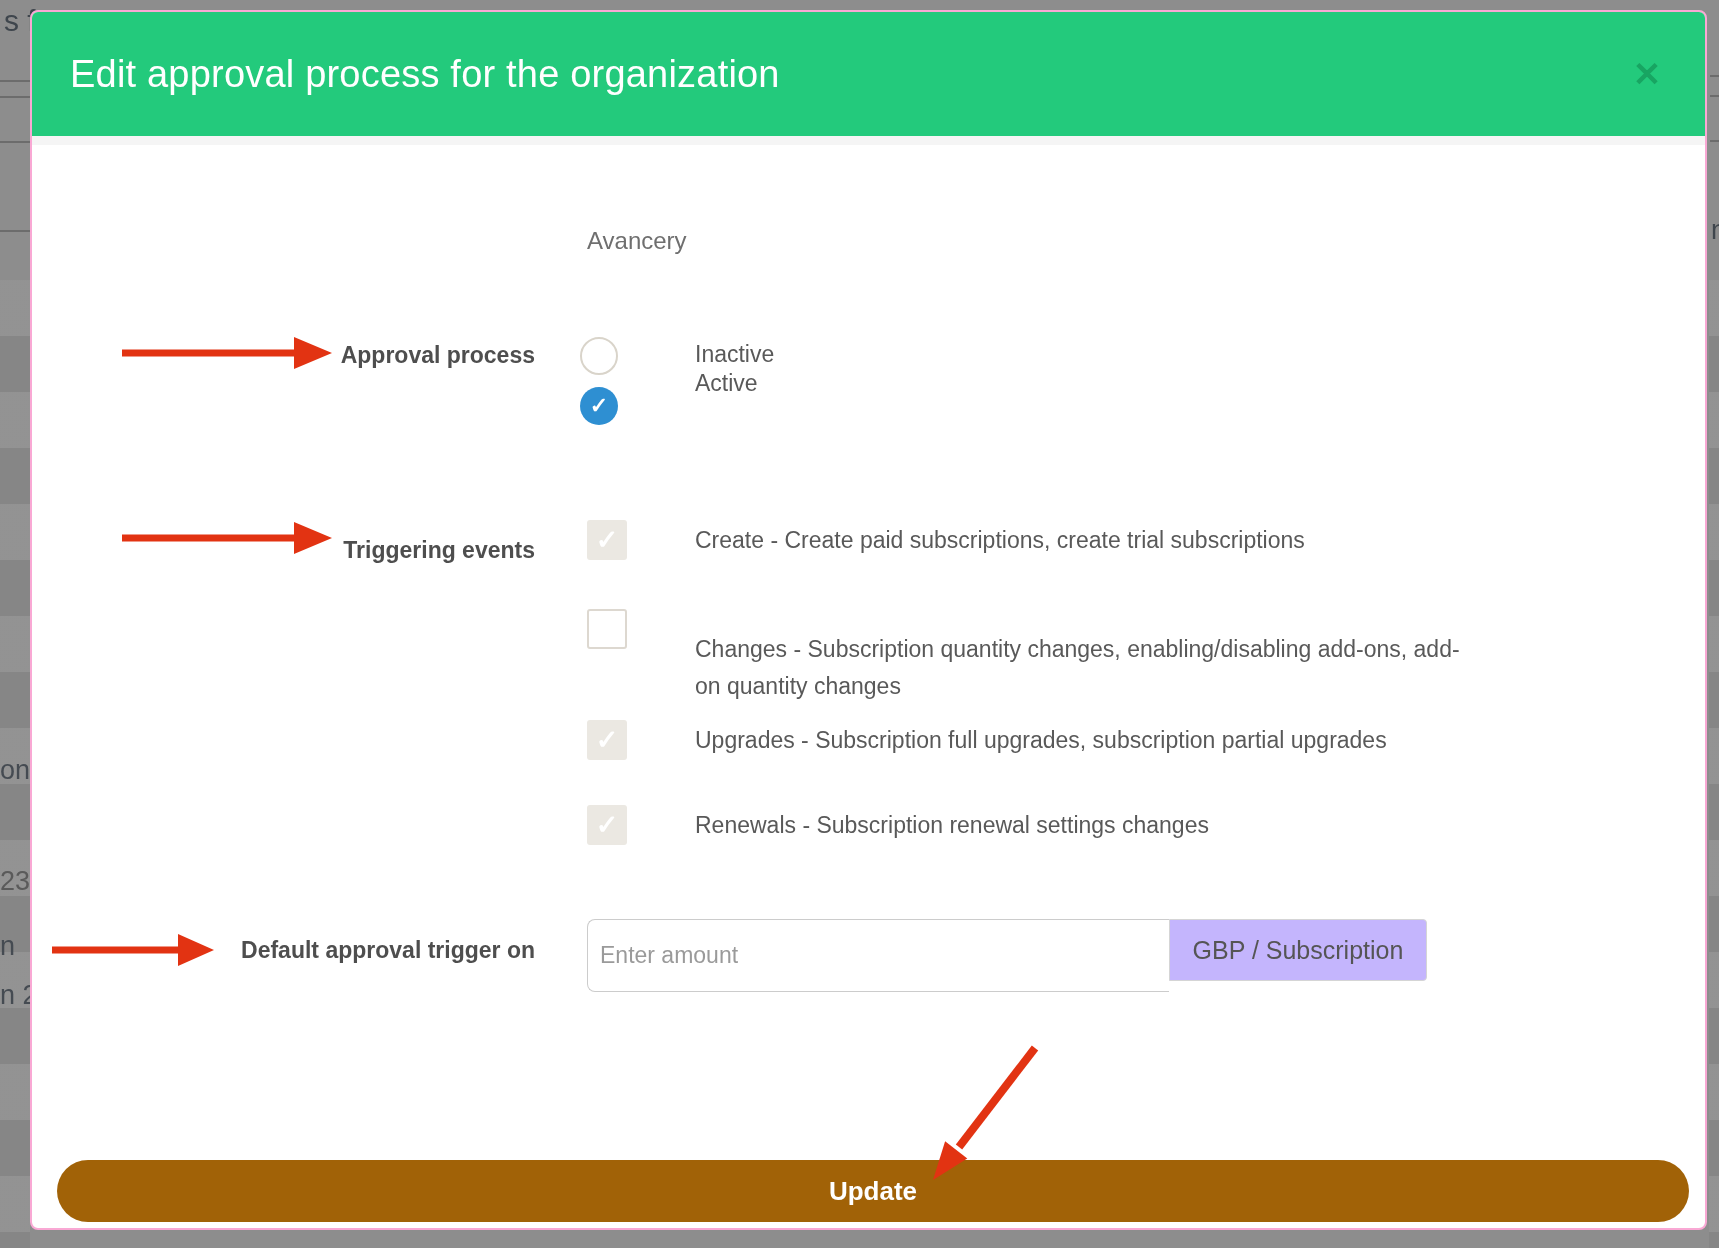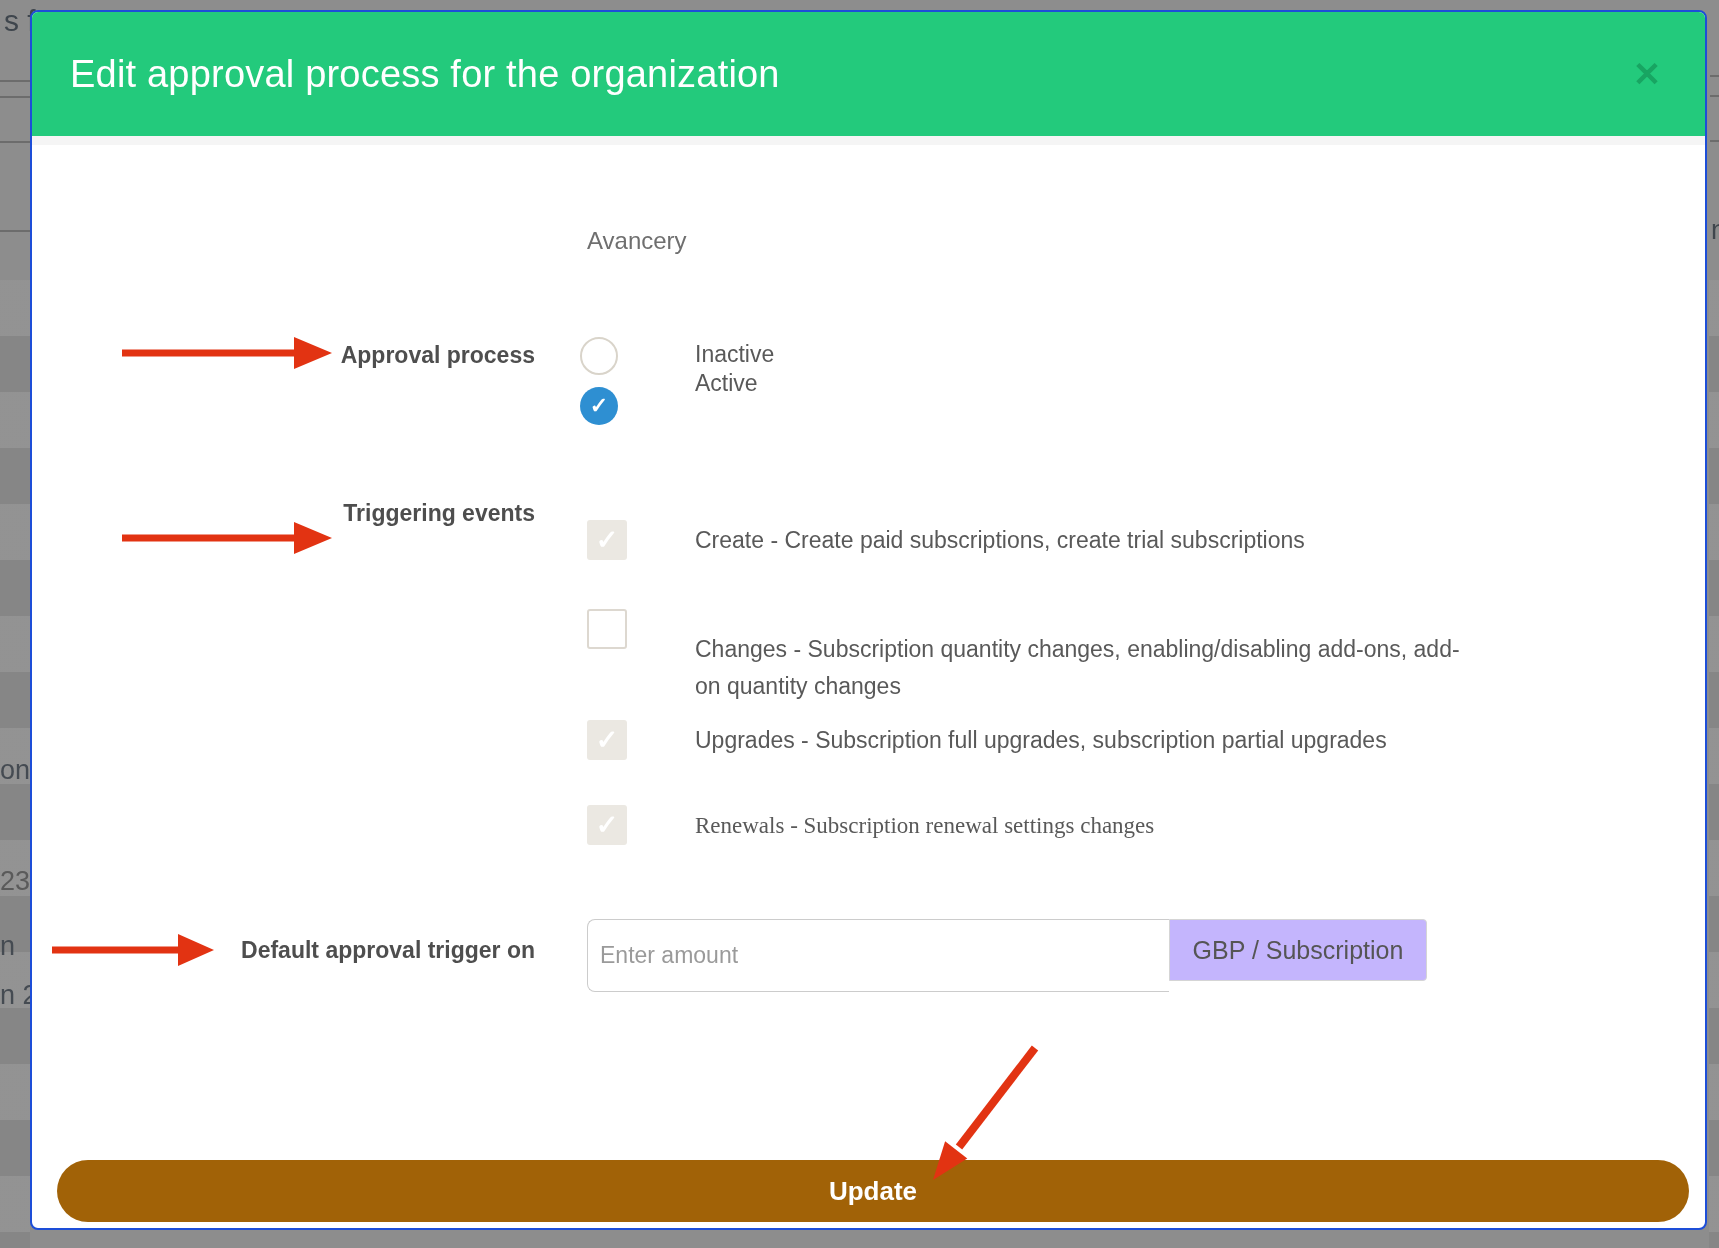--- a/index.html
+++ b/index.html
@@ -8,21 +8,21 @@
 
   
   .bg-frag{position:absolute;color:#3f464d;font-size:27px;white-space:nowrap;}
   .bg-line{position:absolute;height:2px;background:rgba(90,90,90,.65);}
   .bg-stripes{position:absolute;left:0;top:280px;width:30px;height:968px;
     background:repeating-linear-gradient(180deg,rgba(255,255,255,.05) 0 56px,rgba(0,0,0,.05) 56px 112px);}
   .bg-stripes.right{left:1709px;width:10px;}
 
   
   .modal{position:absolute;left:30px;top:10px;width:1677px;height:1220px;
-    background:#ffffff;border:2px solid #1d4ed8;border-radius:8px;overflow:hidden;}
+    background:#ffffff;border:2px solid #f9a8d4;border-radius:8px;overflow:hidden;}
   .modal-header{position:absolute;left:0;top:0;width:100%;height:124px;background:#23ca7c;}
   .modal-title{position:absolute;left:38px;top:0;height:124px;display:flex;align-items:center;
     color:#ffffff;font-size:38px;font-weight:400;letter-spacing:.2px;}
   .modal-close{position:absolute;right:36px;top:40px;width:44px;height:44px;display:flex;
     align-items:center;justify-content:center;color:#18a562;font-size:34px;font-weight:bold;cursor:pointer;}
   .header-shadow{position:absolute;left:0;top:124px;width:100%;height:9px;background:#f5f5f5;}
 
   
   .field-label{position:absolute;left:0;width:503px;text-align:right;
     color:#4e4e4e;font-size:23px;font-weight:bold;}
@@ -85,39 +85,39 @@
     <div class="field-value" style="top:215px;">Avancery</div>
 
     <div class="field-label" style="top:330px;">Approval process</div>
     <div class="radio off" style="top:325px;"></div>
     <div class="opt-label" style="top:329px;">Inactive</div>
     <div class="radio on" style="top:375px;">
         <span>✓</span>
       </div>
     <div class="opt-label" style="top:358px;">Active</div>
 
-    <div class="field-label" style="top:488px;">Triggering events</div>
+    <div class="field-label" style="top:525px;">Triggering events</div>
 
     <div class="checkbox checked-disabled" style="top:508px;">
         <span>✓</span>
       </div>
     <div class="cb-label" style="top:510px;">Create - Create paid subscriptions, create trial subscriptions</div>
 
     <div class="checkbox unchecked" style="top:597px;"></div>
     <div class="cb-label" style="top:619px;">Changes - Subscription quantity changes, enabling/disabling add-ons, add-on quantity changes</div>
 
     <div class="checkbox checked-disabled" style="top:708px;">
         <span>✓</span>
       </div>
     <div class="cb-label" style="top:710px;text-align:center;">Upgrades - Subscription full upgrades, subscription partial upgrades</div>
 
     <div class="checkbox checked-disabled" style="top:793px;">
         <span>✓</span>
       </div>
-    <div class="cb-label" style="top:795px;font-family:Liberation Serif, serif;">Renewals - Subscription renewal settings changes</div>
+    <div class="cb-label" style="top:795px;">Renewals - Subscription renewal settings changes</div>
 
     <div class="field-label" style="top:925px;">Default approval trigger on</div>
     <div class="amount-wrap">
       <input class="amount-input" type="text" placeholder="Enter amount" style="">
       <div class="amount-unit">GBP / Subscription</div>
     </div>
 
     <button class="update-btn">Update</button>
   </div>
 

